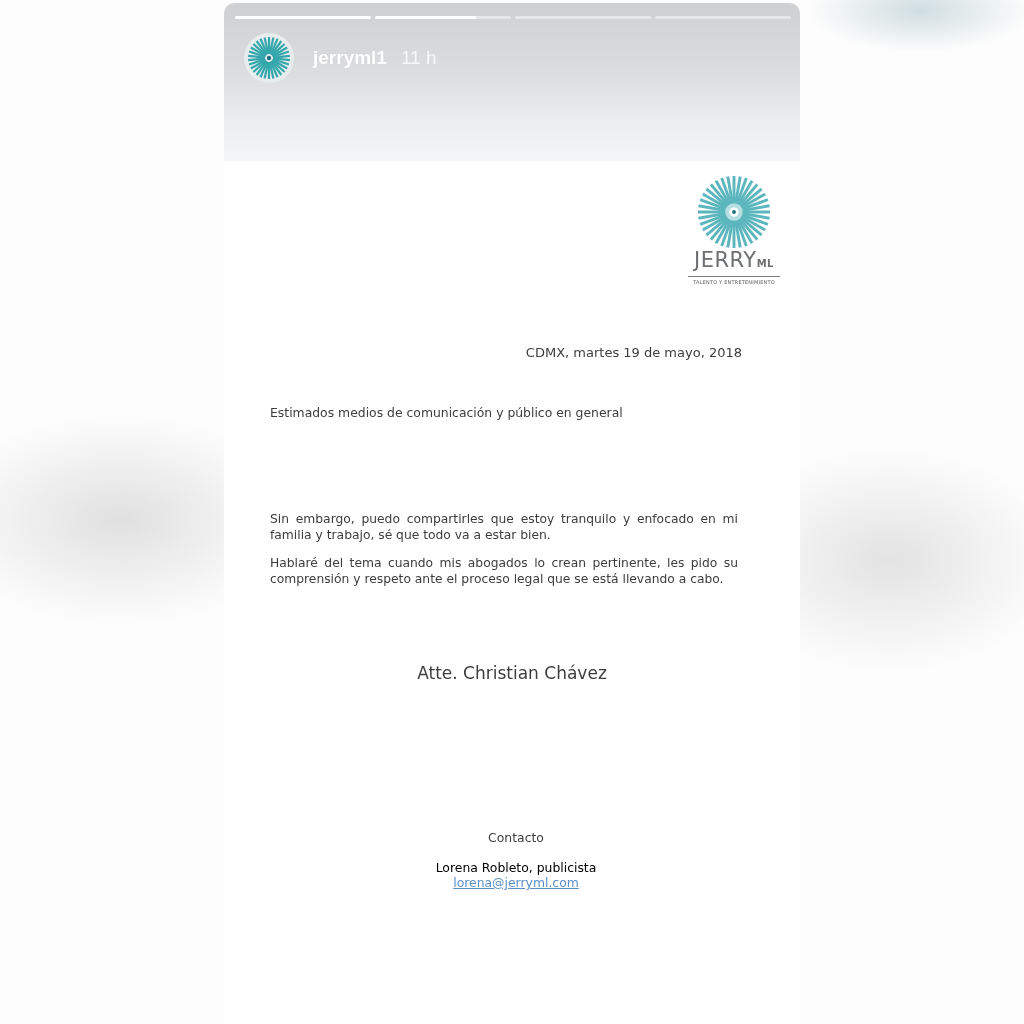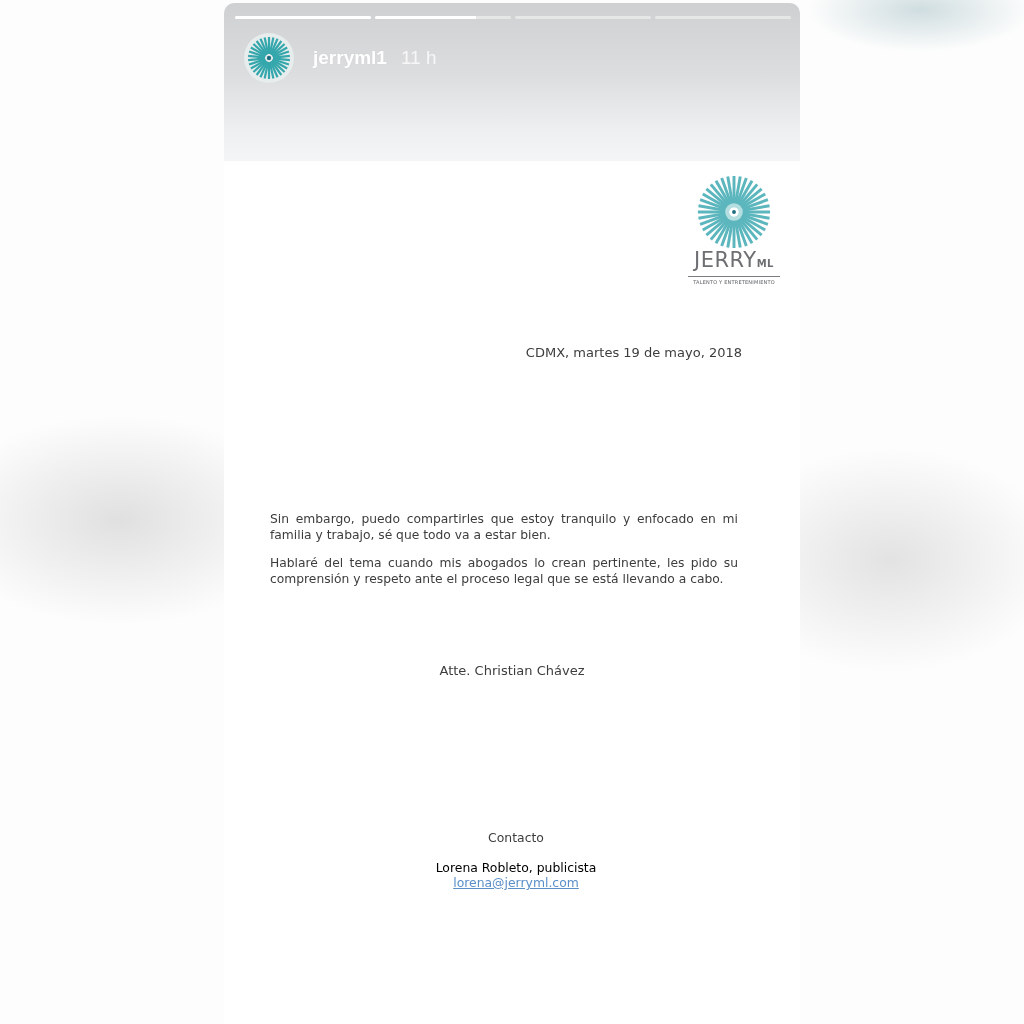--- a/index.html
+++ b/index.html
@@ -76,21 +76,21 @@
       position: absolute; left: 46px; top: 244px; font-size: 12.4px; color: #3d3d3d;
     }
     .para {
       position: absolute; left: 46px; width: 468px; font-size: 12.3px; line-height: 16px;
       text-align: justify; color: #3d3d3d;
     }
     .p1 { top: 289px; }
     .p2 { top: 350px; }
     .p3 { top: 394px; }
     .signature {
-      position: absolute; left: 0; width: 100%; text-align: center; top: 502px; font-size: 13px; color: #3d3d3d;
+      position: absolute; left: 0; width: 100%; text-align: center; top: 502px; font-size: 17px; color: #3d3d3d;
     }
     .contact-title {
       position: absolute; left: 0; width: 100%; text-align: center; top: 669px; font-size: 12.4px; color: #3d3d3d;
       padding-left: 8px;
     }
     .contact-name {
       position: absolute; left: 0; width: 100%; text-align: center; top: 699px; font-size: 12.4px; color: #000000;
       padding-left: 8px;
     }
     .contact-email {
@@ -244,20 +244,21 @@
         </g>
         <circle cx="0" cy="0" r="9" fill="#ffffff" opacity="0.55"></circle>
         <circle cx="0" cy="0" r="2" fill="#1f6f80"></circle>
       </svg>
       <div class="logo-name"><span>JERRY</span><span class="ml">ML</span></div>
       <div class="logo-rule"></div>
       <div class="logo-tag">TALENTO Y ENTRETENIMIENTO</div>
     </div>
 
     <div class="date">CDMX, martes 19 de mayo, 2018</div>
+    <div class="salutation">Estimados medios de comunicación y público en general</div>
     <div class="para p2">Sin embargo, puedo compartirles que estoy tranquilo y enfocado en mi familia y trabajo, sé que todo va a estar bien.</div>
     <div class="para p3">Hablaré del tema cuando mis abogados lo crean pertinente, les pido su comprensión y respeto ante el proceso legal que se está llevando a cabo.</div>
     <div class="signature">Atte. Christian Chávez</div>
     <div class="contact-title">Contacto</div>
     <div class="contact-name">Lorena Robleto, publicista</div>
     <div class="contact-email">
       <a>lorena@jerryml.com</a>
     </div>
   </div>
 

